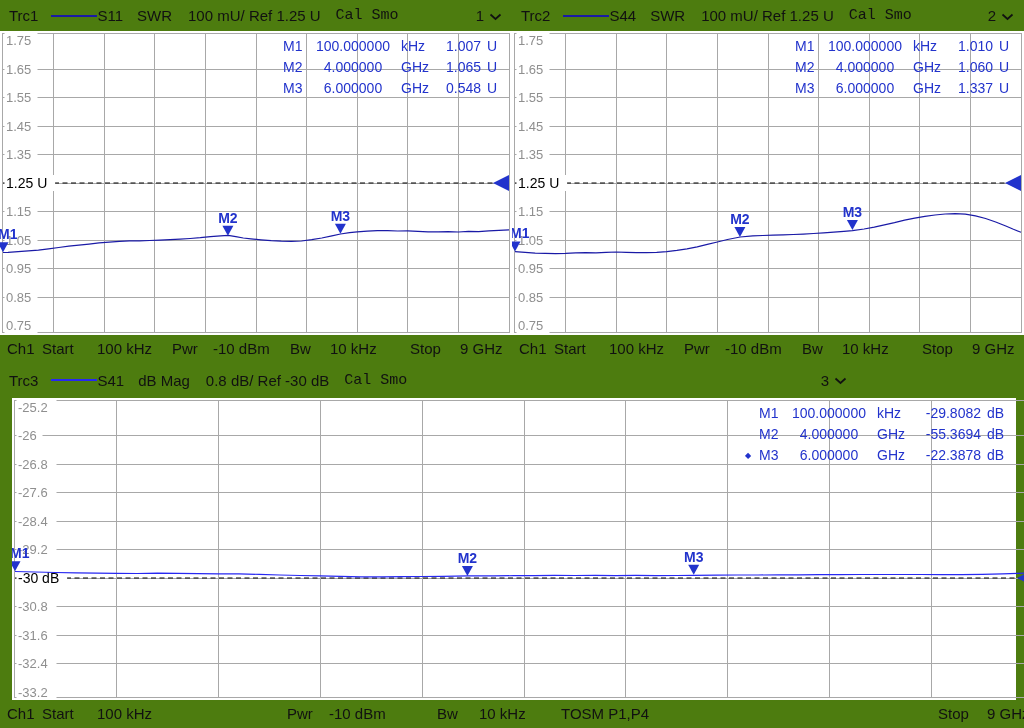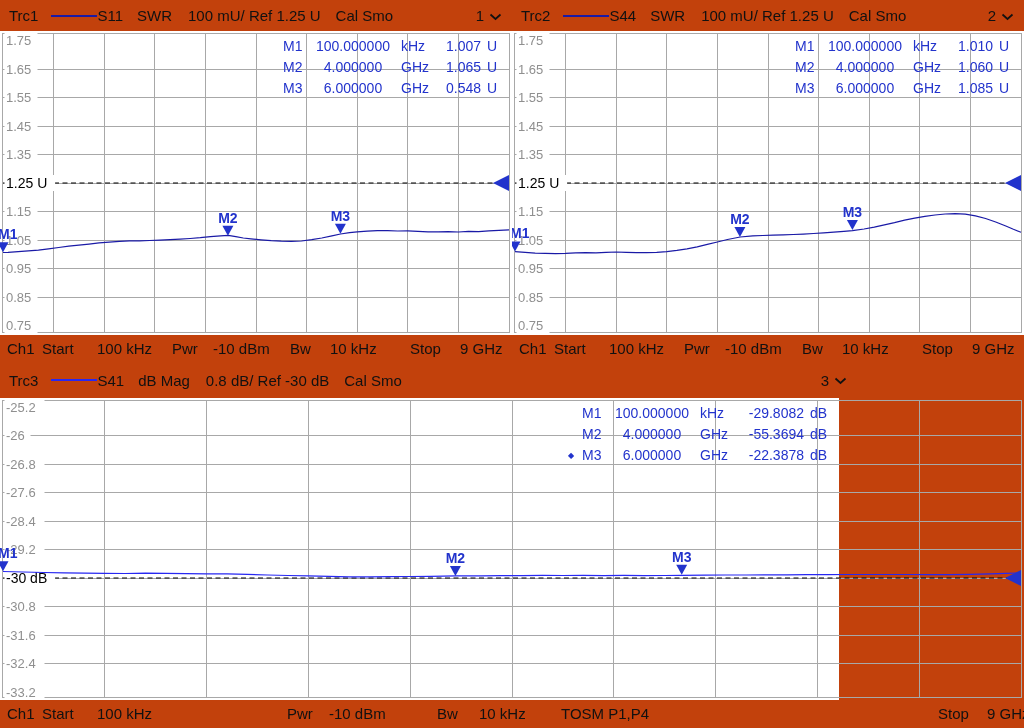--- a/index.html
+++ b/index.html
@@ -1,39 +1,39 @@
 <!DOCTYPE html>
 <html><head>
 <meta charset="utf-8">
 <style>
   html,body{margin:0;padding:0;background:#fff;}
   body{width:1024px;height:728px;overflow:hidden;
        font-family:"Liberation Sans","DejaVu Sans",sans-serif;color:#111;}
-  .screen{position:relative;width:1024px;height:728px;background:#c2410c;}
+  .screen{position:relative;width:1024px;height:728px;background:#4d7c0f;}
 
   
   .hdr{position:absolute;height:31px;display:flex;align-items:center;font-size:15px;white-space:nowrap;}
   .hdr1{left:0;top:0;width:512px;}
   .hdr2{left:512px;top:0;width:512px;}
   .hdr3{left:0;top:362px;width:857px;height:36px;}
   .hdr-trc{margin-left:9px;}
   .legend{display:inline-block;width:46px;height:0;margin-left:13px;border-top:2px solid #1a1aa6;}
   .legend.bright{border-top-color:#2727f2;}
   .h-param{}
   .h-fmt{margin-left:14px;}
   .h-scale{margin-left:16px;}
-  .h-cal{margin-left:15px;}
+  .h-cal{margin-left:15px;font-family:Liberation Mono, monospace;}
   .h-win{margin-left:auto;}
   .chev{margin:2px 10px 0 5px;}
 
   
   .panel{position:absolute;background:#fff;}
   .panel0{left:0;top:31px;width:512px;height:304px;}
   .panel1{left:512px;top:31px;width:512px;height:304px;}
-  .panel2{left:0;top:398px;width:839px;height:302px;}
+  .panel2{left:12px;top:398px;width:1004px;height:302px;}
   .panel svg{position:absolute;left:0;top:0;}
 
   
   .mtable{position:absolute;top:5px;right:9px;font-size:14px;color:#2233cc;}
   .mrow{display:grid;grid-template-columns:10px 22px 84px 30px 44px 16px;column-gap:6px;height:21px;line-height:21px;align-items:center;}
   .mtable.wide .mrow{grid-template-columns:10px 22px 84px 30px 68px 20px;}
   .mc-d{text-align:center;font-size:8px;}
   .mc-n{text-align:left;}
   .mc-f{text-align:center;}
   .mc-u{text-align:left;}
@@ -234,21 +234,21 @@
           <span class="mc-f">4.000000</span>
           <span class="mc-u">GHz</span>
           <span class="mc-v">1.060</span>
           <span class="mc-vu">U</span>
         </div>
         <div class="mrow">
           <span class="mc-d"></span>
           <span class="mc-n">M3</span>
           <span class="mc-f">6.000000</span>
           <span class="mc-u">GHz</span>
-          <span class="mc-v">1.085</span>
+          <span class="mc-v">1.337</span>
           <span class="mc-vu">U</span>
         </div>
       </div>
   </div>
 
   <div class="footer fL">
     <span class="fx-chan">Ch1</span>
     <span class="fx-start">Start</span>
     <span class="fx-startv">100 kHz</span>
     <span class="fx-pwr">Pwr</span>

